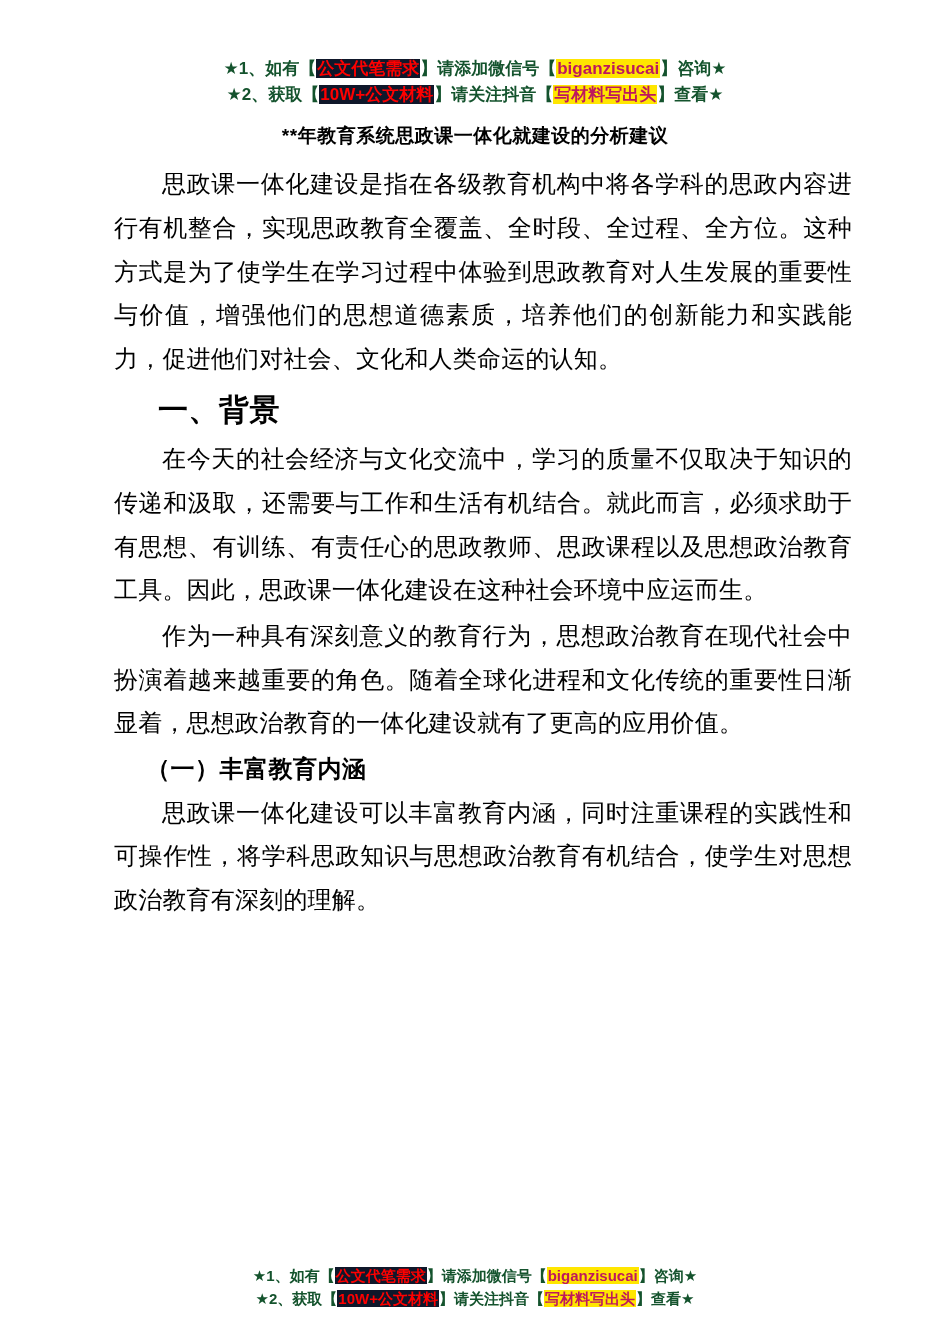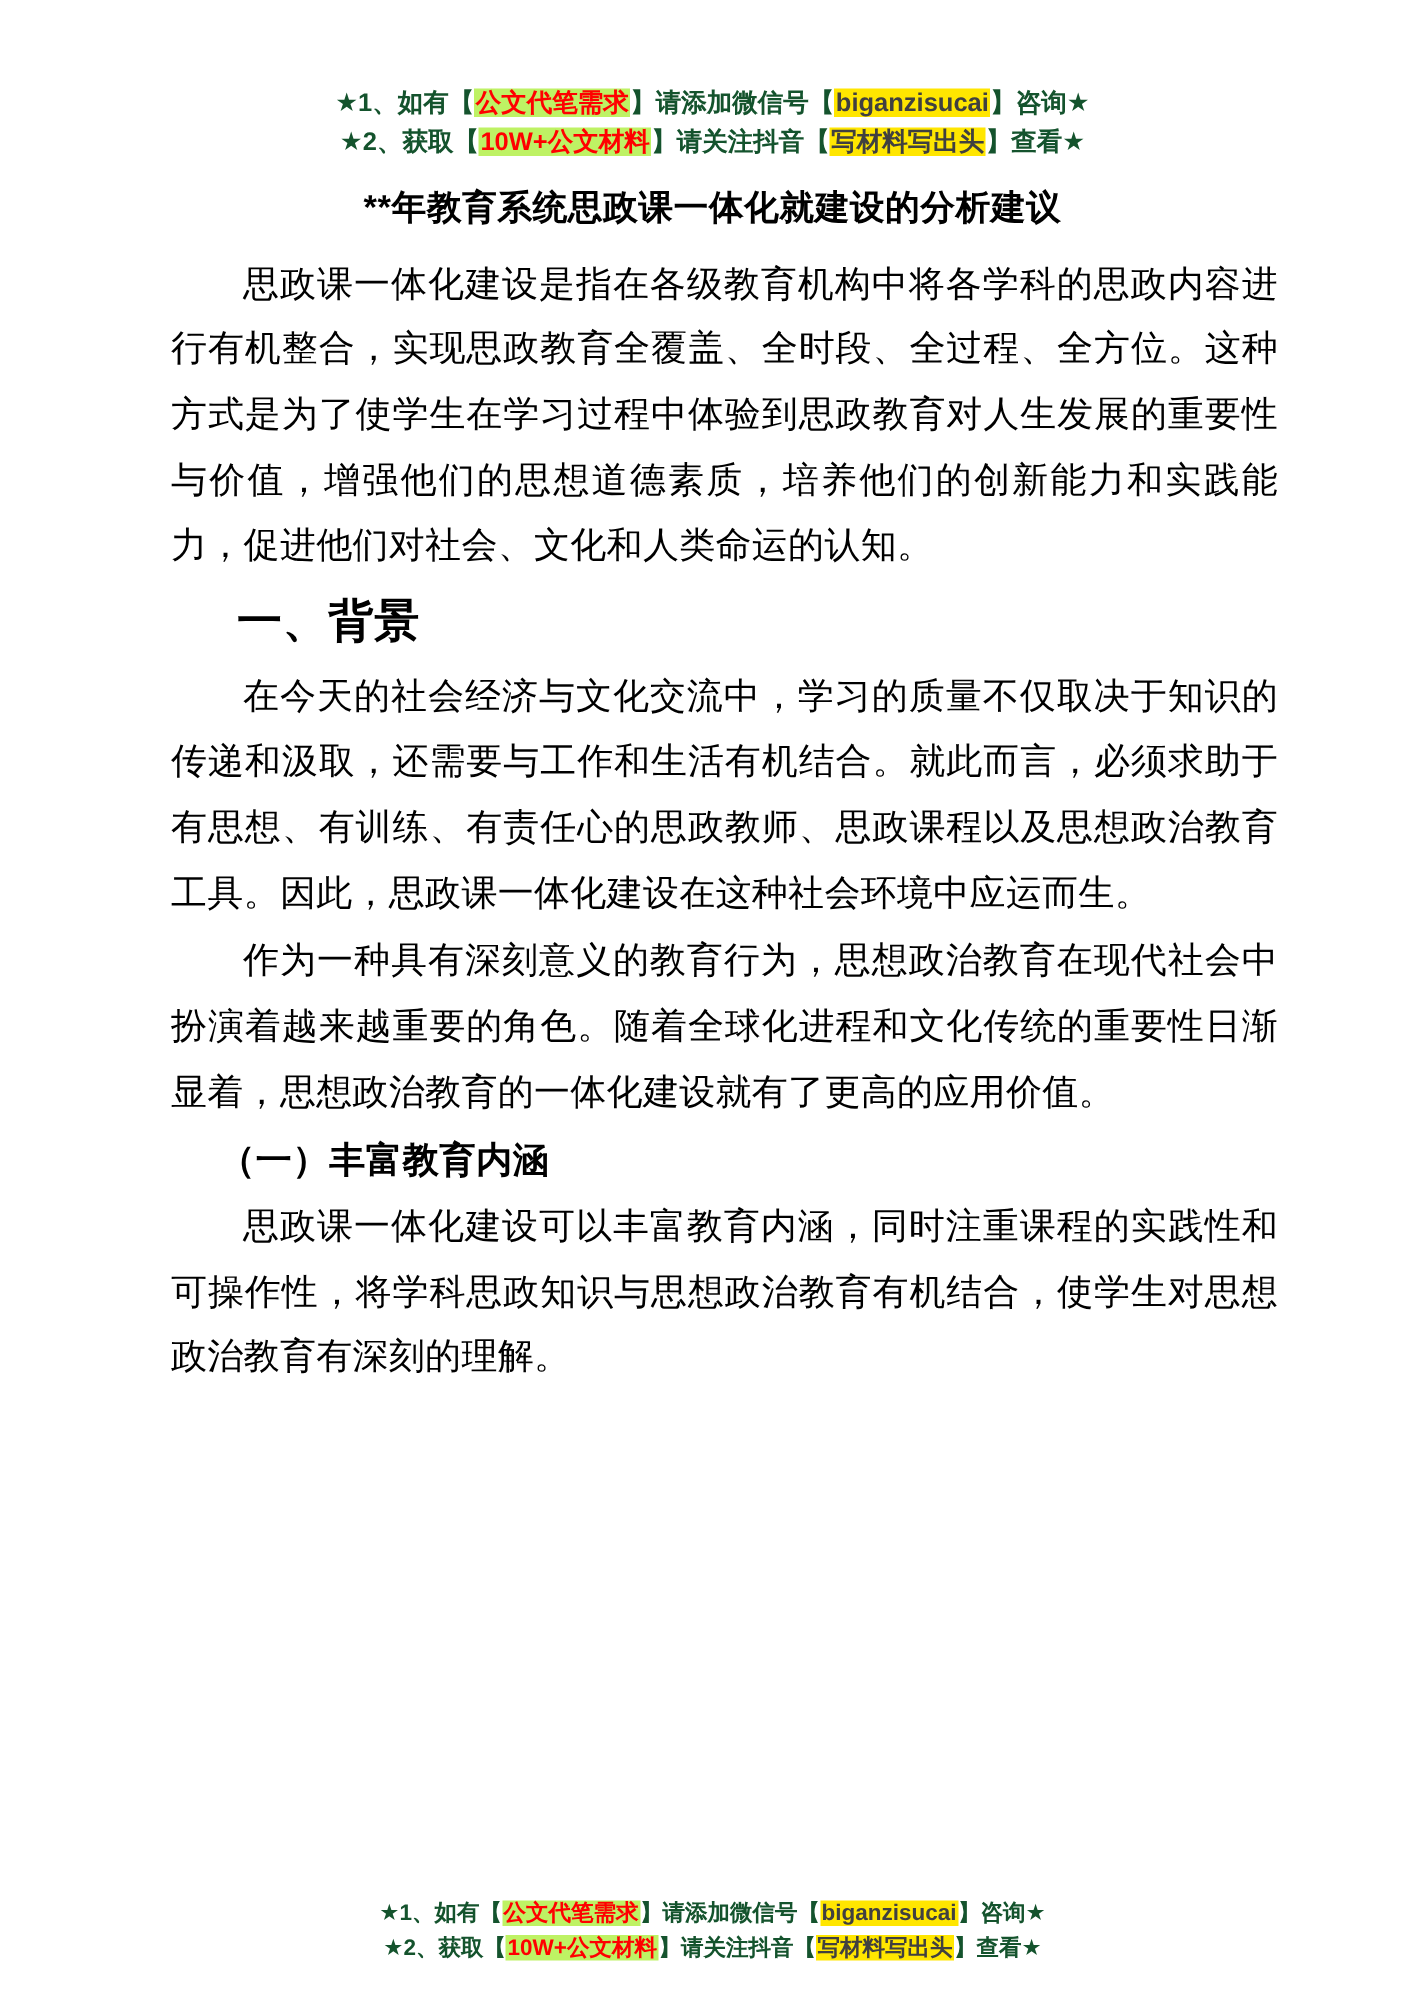--- a/index.html
+++ b/index.html
@@ -29,27 +29,27 @@
     font-size: 17px;
     font-weight: bold;
     line-height: 1.55;
     letter-spacing: 0px;
     white-space: nowrap;
   }
   .promo .line {
     display: block;
   }
   .promo .hl {
-    background: #bef264;
+    background: #0f172a;
     color: #ff0000;
     padding: 0 1px;
   }
   .promo .hl2 {
     background: #ffe600;
-    color: #404040;
+    color: #be185d;
     padding: 0 1px;
   }
   .promo .plain {
     color: #14532d;
     text-align: right;
   }
 
   .promo-top {
     margin-bottom: 14px;
   }
@@ -57,21 +57,21 @@
     position: absolute;
     left: 0;
     right: 0;
     bottom: 34px;
     font-size: 15px;
   }
 
   
   .doc-title {
     text-align: center;
-    font-size: 23px;
+    font-size: 19px;
     font-weight: bold;
     line-height: 1.35;
     margin: 4px 0 14px 0;
     letter-spacing: 0.5px;
   }
 
   
   p.body-par {
     font-size: 24px;
     line-height: 1.82;

